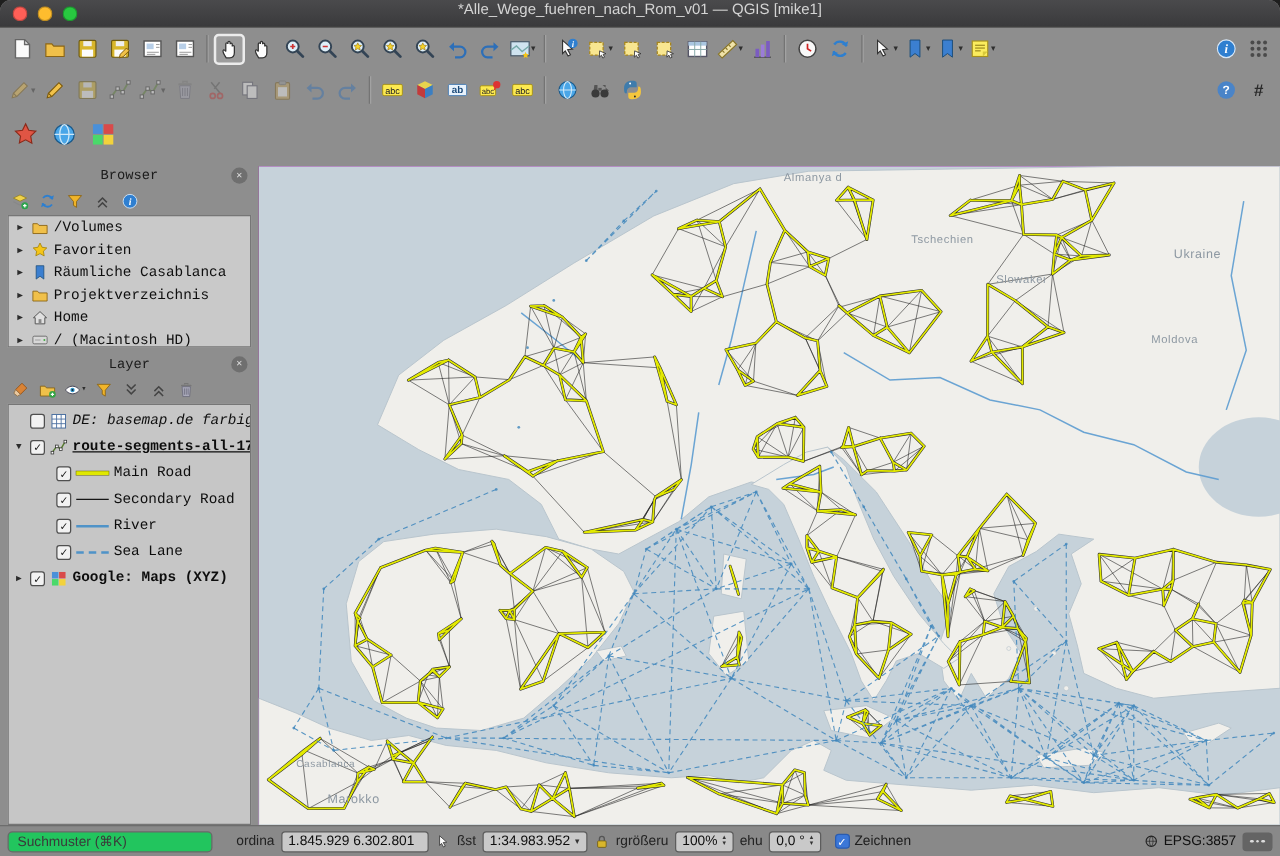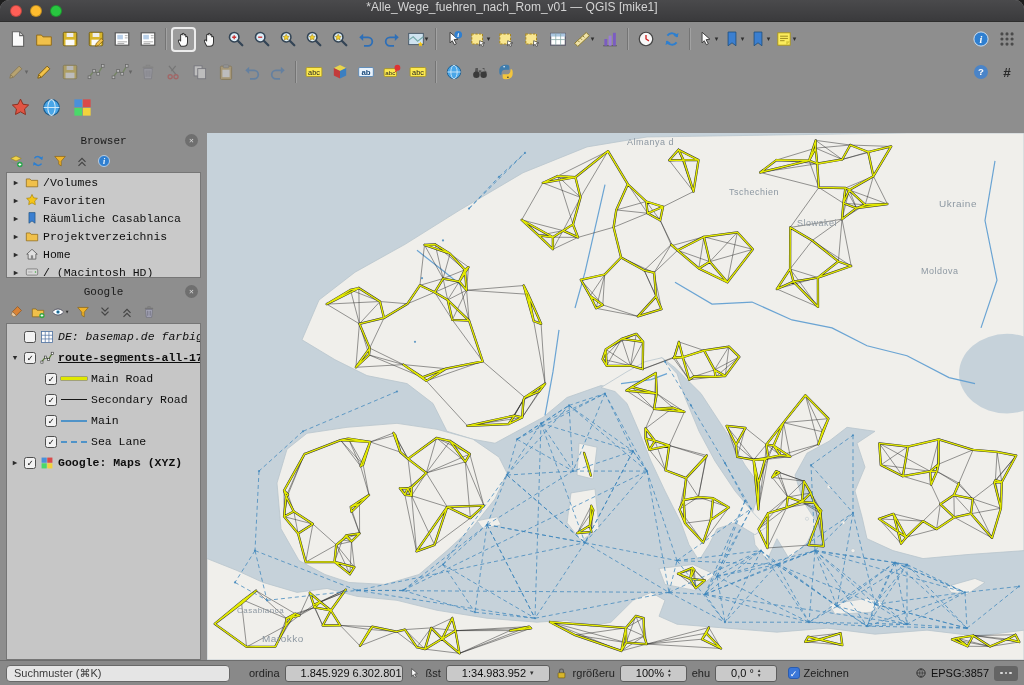--- a/index.html
+++ b/index.html
@@ -48,24 +48,24 @@
   .swatch{width:26px;flex:none;}
   .sw-main{height:3px;background:#e0e800;box-shadow:0 0 0 .4px #6a6a00;}
   .sw-secondary{height:1.2px;background:#161616;}
   .sw-river{height:2px;background:#4f93c8;}
   .sw-sealane{height:0;border-top:2px dashed #4f93c8;}
   
   .map{flex:1;position:relative;background:#a21caf;}
   .map svg{display:block;width:100%;height:100%;}
   
   .statusbar{position:absolute;left:0;right:0;bottom:0;height:25px;background:#898989;border-top:1px solid #6d6d6d;display:flex;align-items:center;gap:5px;padding:0 6px;font-size:11px;color:#1c1c1c;}
-  .search{width:224px;height:17px;background:#e5e5e5;border:1px solid #686868;border-radius:4px;color:#3a3a3a;display:flex;align-items:center;padding:0 7px;font-size:11px;flex:none;}
+  .search{width:164px;height:17px;background:#22c55e;border:1px solid #686868;border-radius:4px;color:#3a3a3a;display:flex;align-items:center;padding:0 7px;font-size:11px;flex:none;}
   .sb-label{color:#222;white-space:nowrap;overflow:hidden;}
   .coordl{margin-left:14px;}
-  .field{height:17px;background:#c9c9c9;border:1px solid #5d5d5d;border-radius:3px;display:flex;align-items:center;padding:0 15px;color:#0d0d0d;white-space:nowrap;gap:4px;}
+  .field{height:17px;background:#c9c9c9;border:1px solid #5d5d5d;border-radius:3px;display:flex;align-items:center;padding:0 5px;color:#0d0d0d;white-space:nowrap;gap:4px;}
   .dd{font-size:7px;color:#333;}
   .spin-arrows{display:flex;flex-direction:column;line-height:5px;font-size:5.5px;color:#333;}
   .sb-ic-btn{display:flex;align-items:center;}
   .sb-ic-btn svg{width:13px;height:13px;}
   .render-chk{display:flex;align-items:center;gap:4px;margin-left:6px;}
   .mcb{width:12px;height:12px;border-radius:3px;background:#3b77d8;color:#fff;font-size:9px;line-height:12px;text-align:center;border:.5px solid #2a5cb0;}
   .crs{display:flex;align-items:center;gap:4px;margin-left:auto;color:#101010;}
   .crs svg{width:12px;height:12px;}
   .msgs{width:24px;height:15px;background:#646464;border-radius:3px;display:flex;align-items:center;justify-content:center;gap:2px;}
   .msgs i{width:2.5px;height:2.5px;border-radius:50%;background:#dcdcdc;display:block;}
@@ -718,21 +718,21 @@
               <svg>
                 <use href="#s-drive"></use>
               </svg>
               <span class="lbl">/ (Macintosh HD)</span>
             </div>
           </div>
       </div>
 
       <div class="layer-panel">
         <div class="panel-header">
-          <span class="panel-title">Google</span>
+          <span class="panel-title">Layer</span>
           <span class="panel-close">✕</span>
         </div>
         <div class="panel-tools" id="ltools">
             <div class="tbtn">
               <svg>
                 <use href="#s-brush"></use>
               </svg>
             </div>
             <div class="tbtn">
               <svg>
@@ -789,21 +789,21 @@
               <span class="lbl">Main Road</span>
             </div>
             <div class="trow child">
               <span class="cb">✓</span>
               <span class="swatch sw-secondary"></span>
               <span class="lbl">Secondary Road</span>
             </div>
             <div class="trow child">
               <span class="cb">✓</span>
               <span class="swatch sw-river"></span>
-              <span class="lbl">Main</span>
+              <span class="lbl">River</span>
             </div>
             <div class="trow child">
               <span class="cb">✓</span>
               <span class="swatch sw-sealane"></span>
               <span class="lbl">Sea Lane</span>
             </div>
             <div class="trow">
               <span class="exp">▶</span>
               <span class="cb">✓</span>
               <svg>

